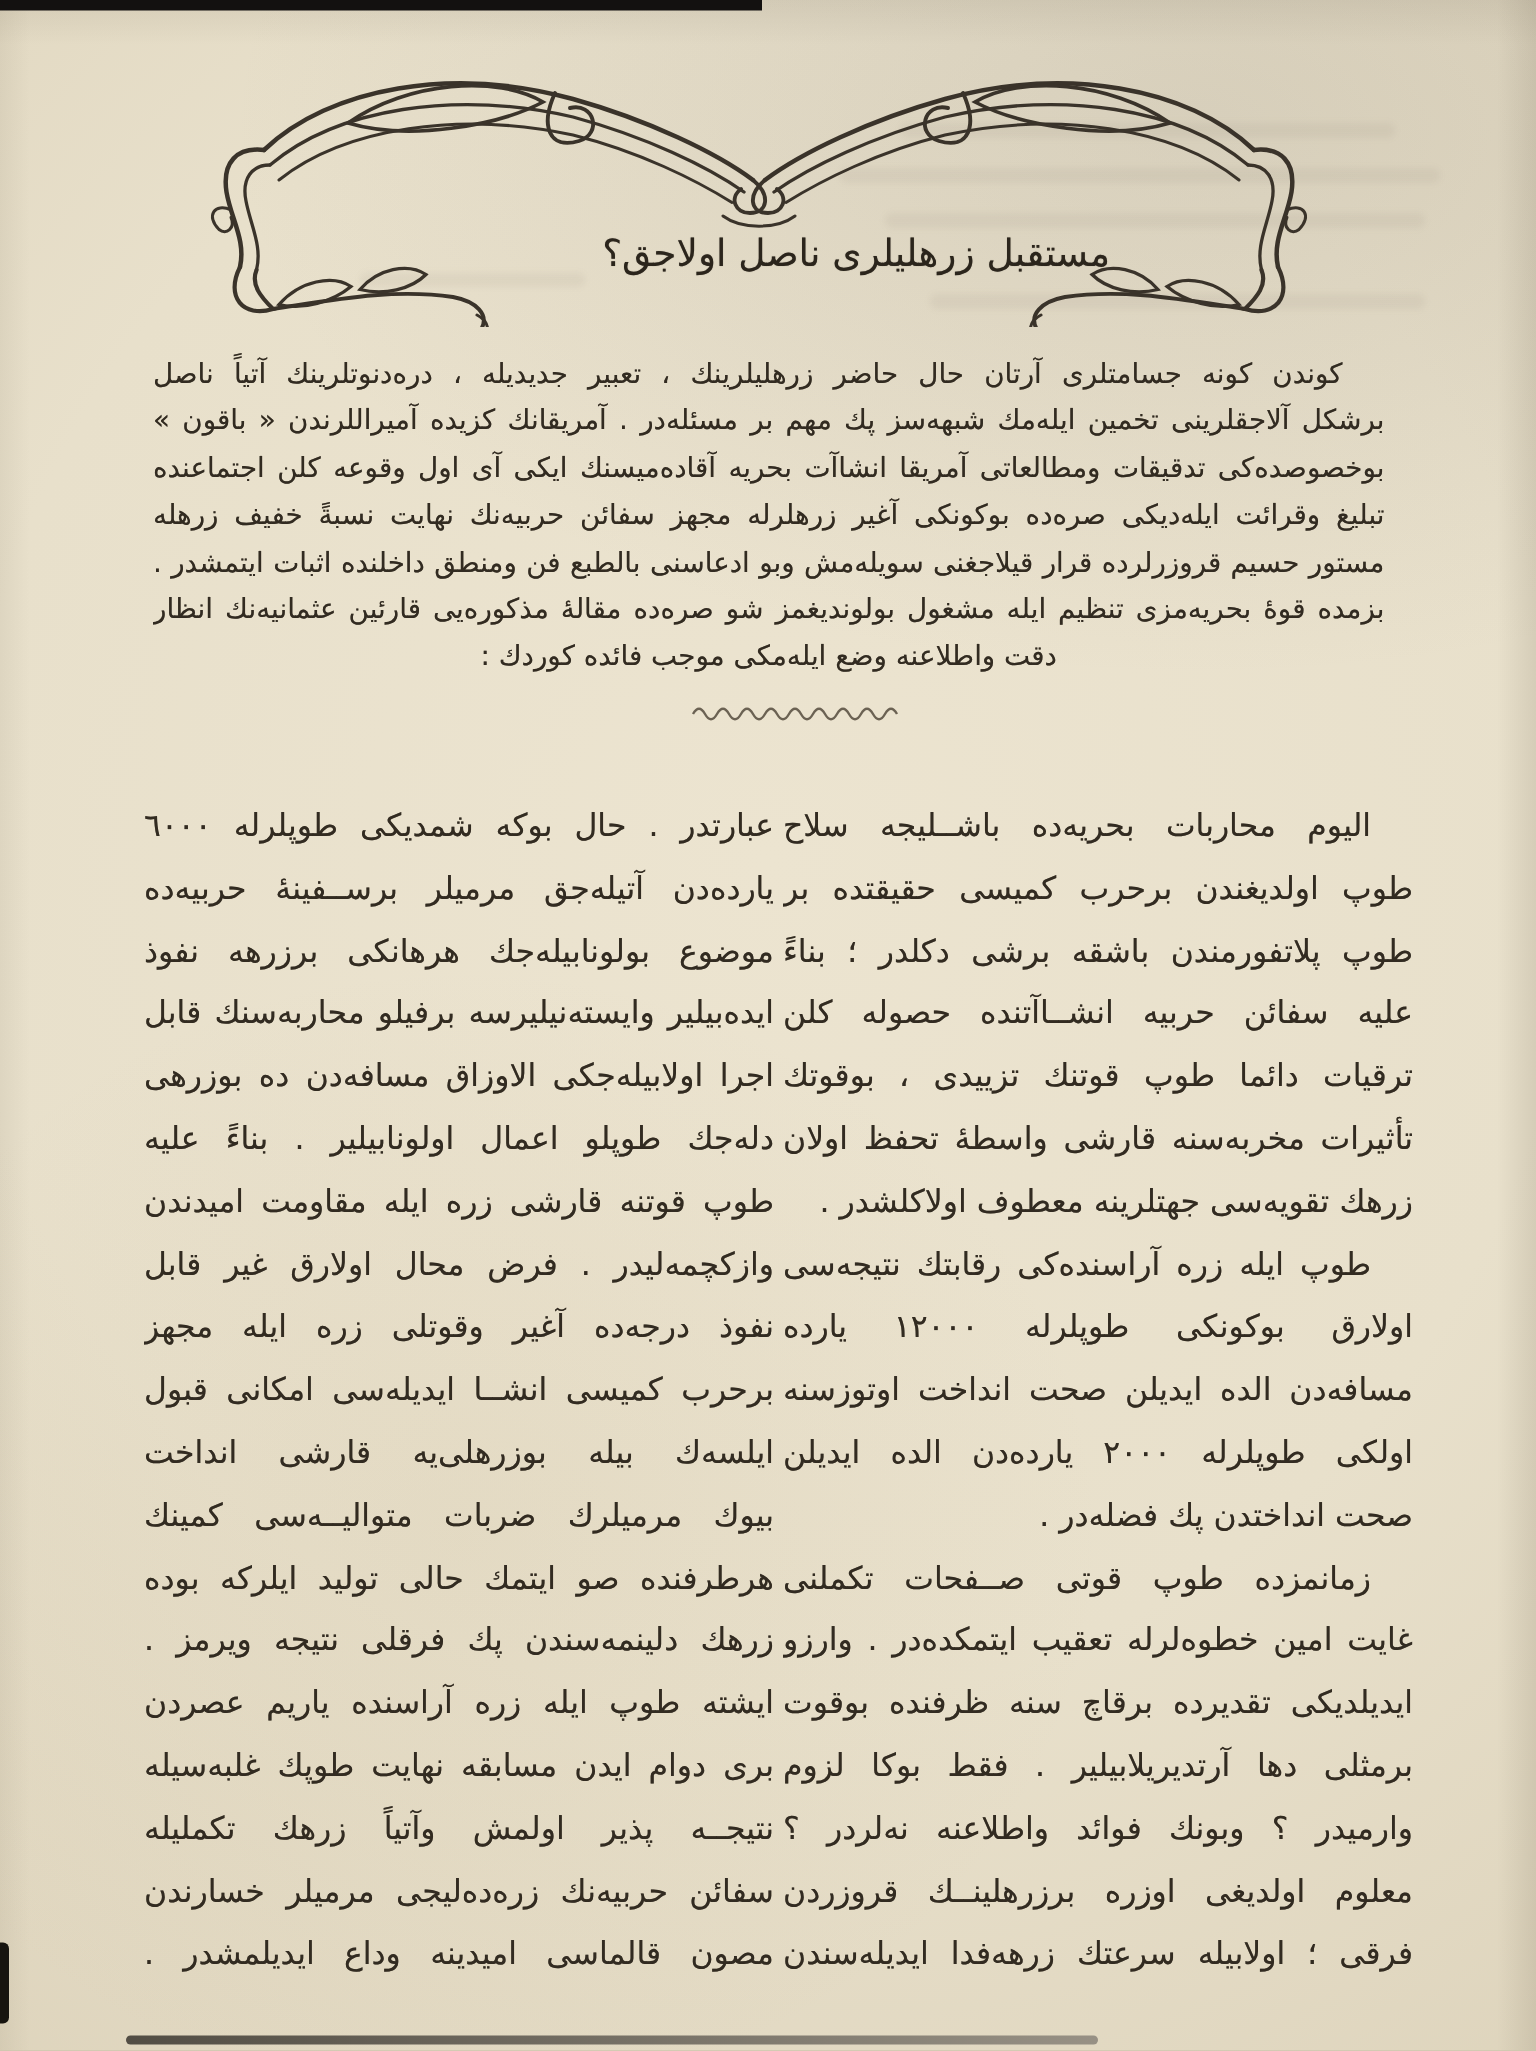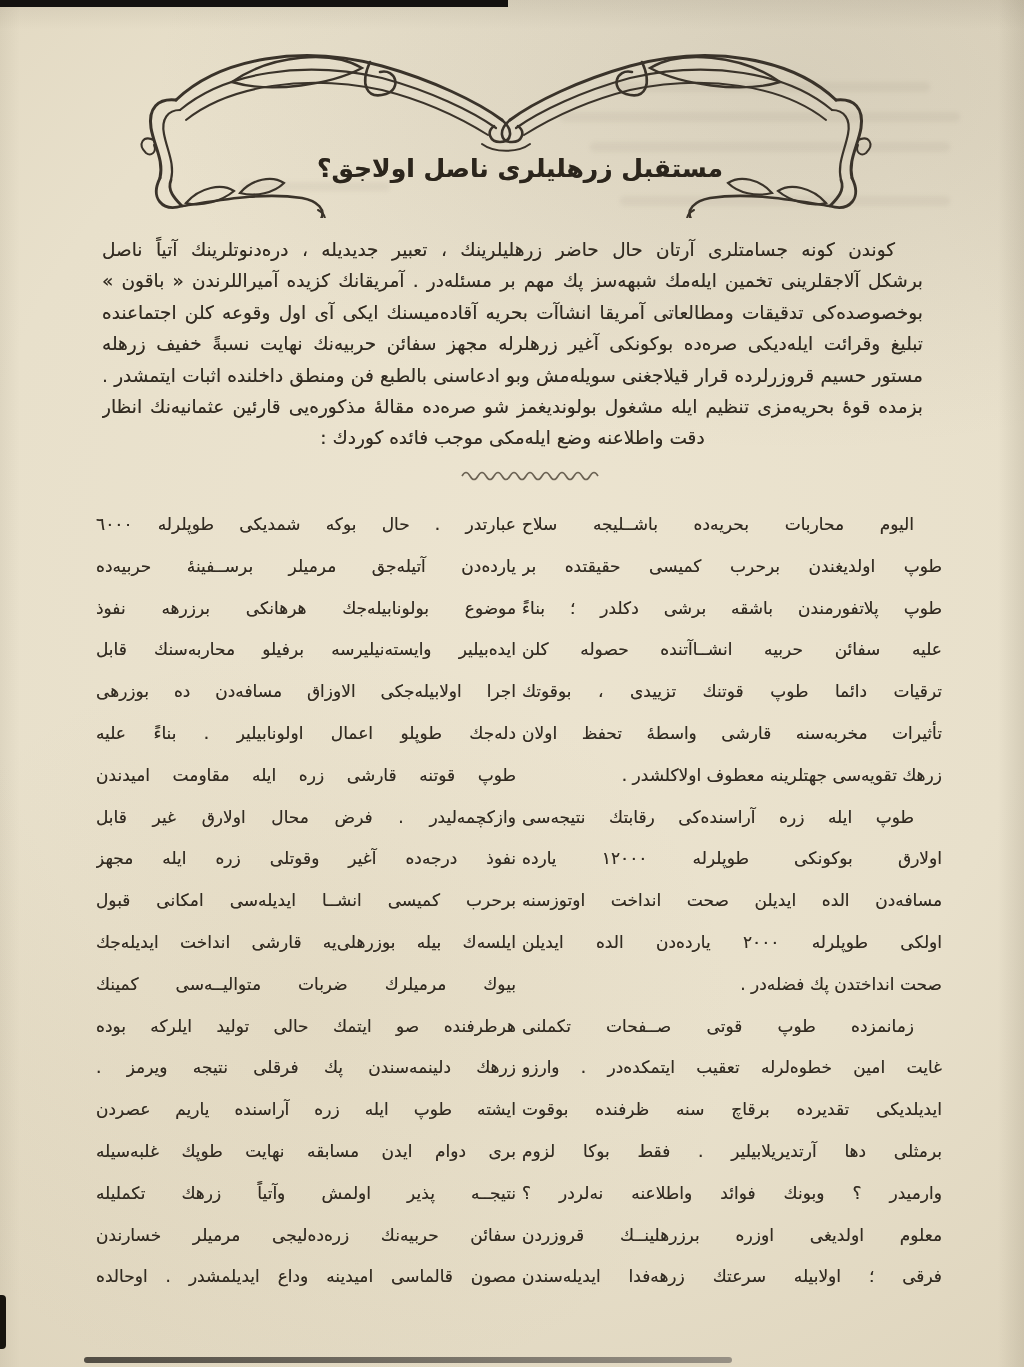--- a/index.html
+++ b/index.html
@@ -13,35 +13,35 @@
       linear-gradient(to bottom, rgba(90,80,62,0.10), rgba(90,80,62,0) 30px),
       radial-gradient(60% 40% at 30% 75%, rgba(180,160,120,0.10), rgba(180,160,120,0) 70%),
       radial-gradient(95% 75% at 50% 42%, #ece4d0 0%, #e8e0cb 55%, #ddd3bb 100%);
   }
   .abs{position:absolute;}
   
   .ornament{left:80px;top:40px;width:852px;height:178px;}
   .ornament path{fill:none;stroke:#3a332a;stroke-linecap:round;}
   
   .title{
-    left:300px;top:149px;width:440px;text-align:center;
-    font-size:25px;font-weight:bold;color:#2b251c;line-height:40px;
+    left:300px;top:149px;width:440px;text-align:right;
+    font-size:25px;font-weight:normal;color:#2b251c;line-height:40px;
     text-shadow:0 0 .5px rgba(43,37,28,.55);
   }
   
   .tline{
     direction:rtl;height:var(--lh);line-height:var(--lh);overflow:hidden;
     text-align:justify;text-align-last:justify;
     text-shadow:0 0 .4px rgba(40,33,24,.55);
   }
   .tline.indent{padding-right:28px;}
   .tline.pend{text-align-last:right;}
   #intro{--lh:31.4px;left:102px;top:234px;width:821px;font-size:18.5px;}
   #intro .tline:last-child{text-align:right;text-align-last:center;}
-  .col{--lh:41.8px;top:504px;width:420px;font-size:17px;}
+  .col{--lh:41.8px;top:530px;width:420px;font-size:21px;}
   #col-right{left:522px;}
   #col-left{left:96px;}
   
   .divider{left:460px;top:468px;width:145px;height:14px;}
   .divider path{fill:none;stroke:#6b6253;stroke-width:1.6;}
   
   .edge-top{left:0;top:0;width:508px;height:7px;background:#131110;}
   .edge-left-mark{left:0;top:1295px;width:6px;height:54px;background:#17140f;border-radius:0 4px 4px 0;}
   .shadow-bottom{left:84px;top:1357px;width:648px;height:6px;border-radius:3px;opacity:.85;
     background:linear-gradient(to right,#39352e,#8a847a);}

